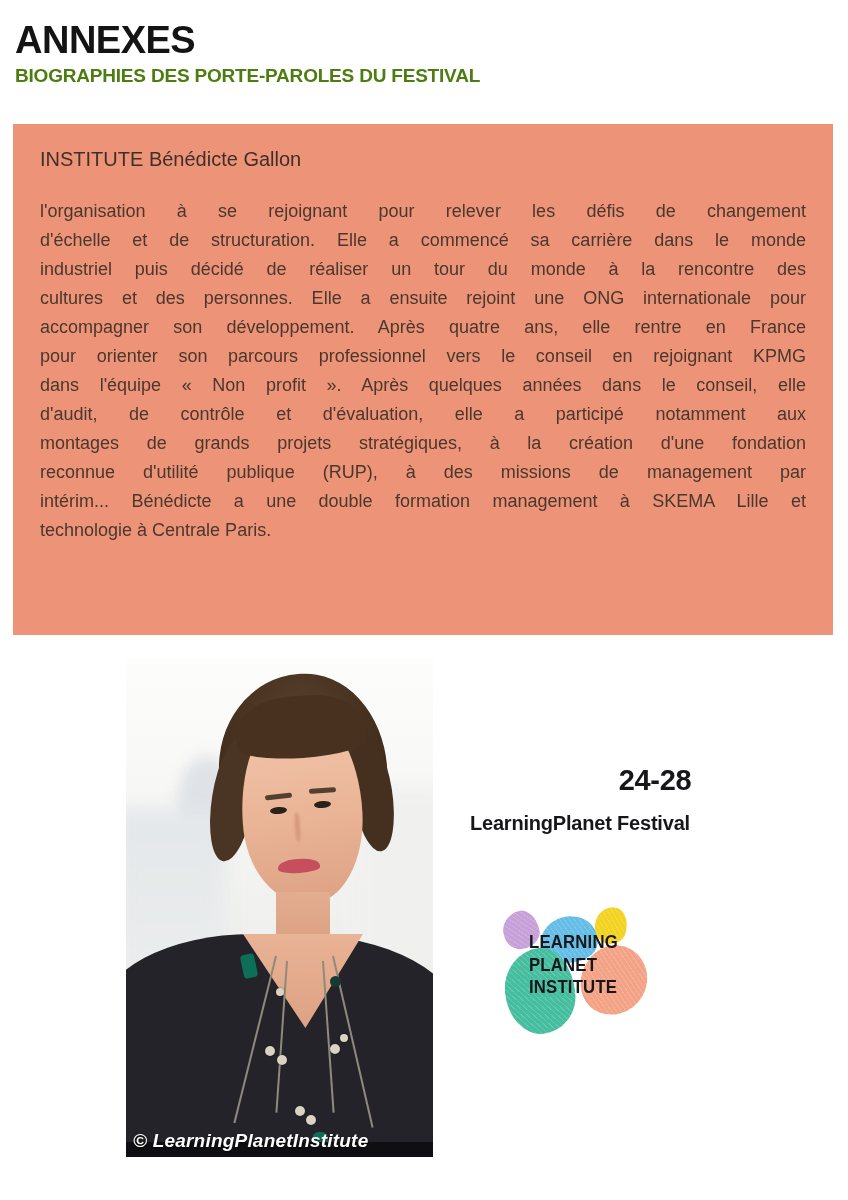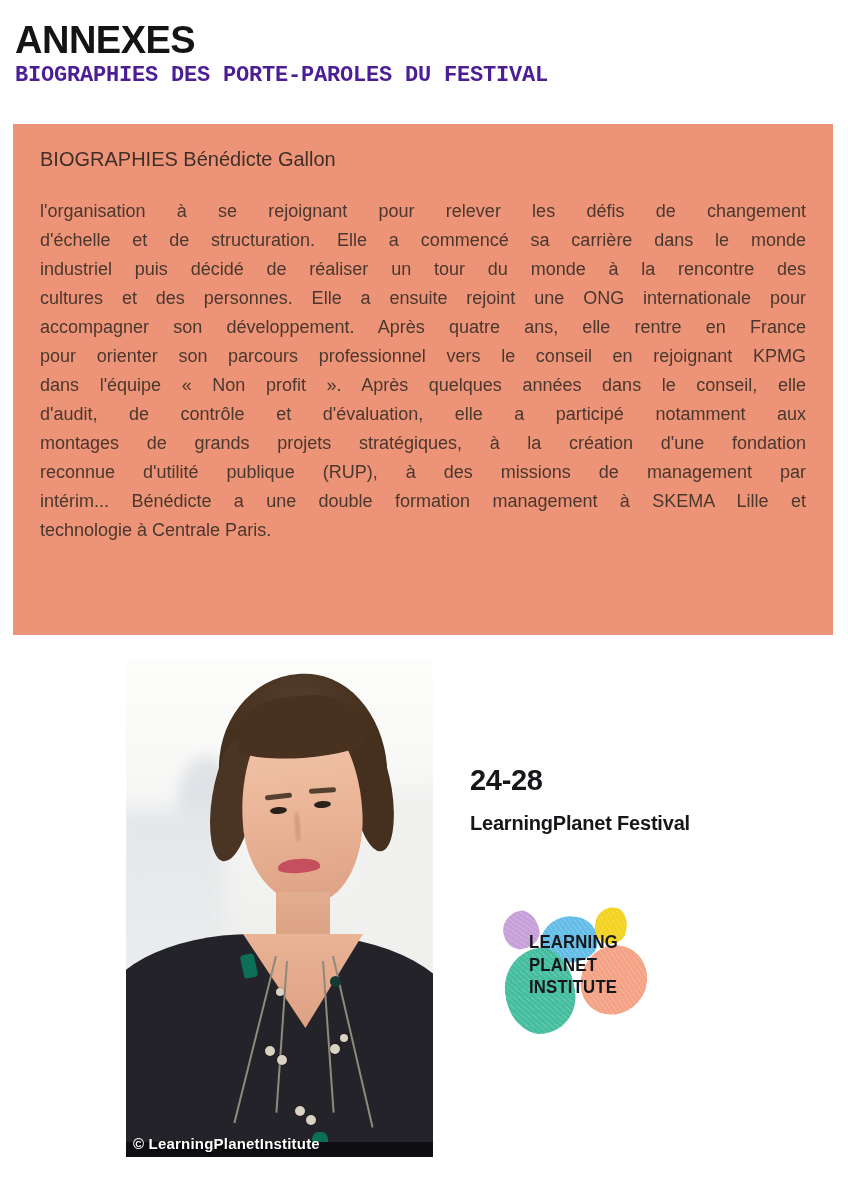--- a/index.html
+++ b/index.html
@@ -2,21 +2,21 @@
 <html><head>
 <meta charset="utf-8">
 <style>
   html,body{margin:0;padding:0;background:#ffffff;}
   body{width:848px;height:1200px;position:relative;font-family:"Liberation Sans",sans-serif;color:#111;}
   .page{position:absolute;left:0;top:0;width:848px;height:1200px;background:#fff;overflow:hidden;}
 
   
   .hdr{position:absolute;left:15px;top:20px;}
   .hdr h1{margin:0;font-size:38px;line-height:40px;font-weight:700;letter-spacing:-.5px;color:#141414;}
-  .hdr h2{margin:5px 0 0;font-size:22px;line-height:22px;font-weight:700;letter-spacing:-.2px;color:#4c1d95;font-family:Liberation Mono, monospace;}
+  .hdr h2{margin:5px 0 0;font-size:19px;line-height:22px;font-weight:700;letter-spacing:-.2px;color:#4d7c0f;}
 
   
   .bio-box{position:absolute;left:13px;top:124px;width:820px;height:511px;background:#ED9478;box-sizing:border-box;padding:23px 27px 0 27px;}
   .bio-title{font-size:20px;line-height:24px;font-weight:400;color:#3f2f27;}
   .bio-body{margin-top:26px;width:766px;font-size:18px;line-height:29px;color:#4a372d;}
   .bio-line{text-align:justify;text-align-last:justify;white-space:normal;}
   .bio-line:last-child{text-align-last:left;}
 
   
   .photo{position:absolute;left:126px;top:658px;width:307px;height:499px;margin:0;overflow:hidden;
@@ -48,25 +48,25 @@
   .ph-chain.c4{left:196px;top:303px;height:152px;transform:rotate(-4deg);}
   .ph-bead{width:10px;height:10px;border-radius:50%;background:#dad2c3;box-shadow:0 0 2px rgba(0,0,0,.45);}
   .ph-bead.b1{left:139px;top:388px;}   .ph-bead.b2{left:151px;top:397px;}
   .ph-bead.b3{left:204px;top:386px;}   .ph-bead.b4{left:214px;top:376px;width:8px;height:8px;}
   .ph-bead.b5{left:169px;top:448px;}   .ph-bead.b6{left:180px;top:457px;}
   .ph-bead.b7{left:150px;top:330px;width:8px;height:8px;}
   .ph-green1{left:116px;top:296px;width:14px;height:24px;background:#0d6f58;border-radius:4px;transform:rotate(-12deg);}
   .ph-green2{left:204px;top:318px;width:11px;height:11px;background:#143a33;border-radius:50%;}
   .ph-green3{left:186px;top:474px;width:16px;height:20px;background:#0d6f58;border-radius:40%;}
   .ph-bottom{left:0;bottom:0;width:100%;height:15px;background:#0f0f13;}
-  .credit{left:7px;bottom:5px;color:#fff;font-size:15px;font-weight:700;letter-spacing:.2px;text-shadow:0 1px 2px rgba(0,0,0,.9);}
+  .credit{left:7px;bottom:5px;color:#fff;font-size:19px;font-weight:700;font-style:italic;letter-spacing:.2px;text-shadow:0 1px 2px rgba(0,0,0,.9);}
 
   
   .event{position:absolute;left:470px;top:760px;width:370px;}
-  .date1,.date2{font-size:29px;line-height:41px;font-weight:700;color:#17171b;letter-spacing:-.3px;}
+  .date1,.date2{font-size:29px;line-height:41px;font-weight:700;color:#17171b;letter-spacing:-.3px;text-align:center;}
   .festival{margin-top:11px;font-size:20px;font-weight:700;color:#17171b;letter-spacing:-.2px;}
 
   
   .logo{position:absolute;left:488px;top:903px;width:176px;height:142px;}
   .logo *{position:absolute;}
   .blob{background-image:repeating-linear-gradient(48deg,rgba(255,255,255,.16) 0 1px,transparent 1px 4px);}
   .blob.purple{left:15px;top:8px;width:36px;height:38px;background-color:#C7A0DA;border-radius:58% 42% 55% 45%/52% 60% 40% 48%;transform:rotate(-14deg);}
   .blob.blue{left:53px;top:13px;width:57px;height:47px;background-color:#63BDE6;border-radius:55% 45% 58% 42%/60% 52% 48% 40%;transform:rotate(6deg);}
   .blob.yellow{left:107px;top:4px;width:32px;height:37px;background-color:#F3D321;border-radius:55% 45% 52% 48%/50% 58% 42% 50%;transform:rotate(12deg);}
   .blob.teal{left:17px;top:45px;width:70px;height:86px;background-color:#45BD9F;border-radius:56% 44% 52% 48%/48% 56% 44% 52%;transform:rotate(-6deg);}
@@ -77,21 +77,21 @@
 <body>
 
 <div class="page">
 
   <header class="hdr">
     <h1>ANNEXES</h1>
     <h2>BIOGRAPHIES DES PORTE-PAROLES DU FESTIVAL</h2>
   </header>
 
   <section class="bio-box">
-    <div class="bio-title">BIOGRAPHIES Bénédicte Gallon</div>
+    <div class="bio-title">INSTITUTE Bénédicte Gallon</div>
     <div class="bio-body">
         <div class="bio-line">l'organisation à se rejoignant pour relever les défis de changement</div>
         <div class="bio-line">d'échelle et de structuration. Elle a commencé sa carrière dans le monde</div>
         <div class="bio-line">industriel puis décidé de réaliser un tour du monde à la rencontre des</div>
         <div class="bio-line">cultures et des personnes. Elle a ensuite rejoint une ONG internationale pour</div>
         <div class="bio-line">accompagner son développement. Après quatre ans, elle rentre en France</div>
         <div class="bio-line">pour orienter son parcours professionnel vers le conseil en rejoignant KPMG</div>
         <div class="bio-line">dans l'équipe « Non profit ». Après quelques années dans le conseil, elle</div>
         <div class="bio-line">d'audit, de contrôle et d'évaluation, elle a participé notamment aux</div>
         <div class="bio-line">montages de grands projets stratégiques, à la création d'une fondation</div>

